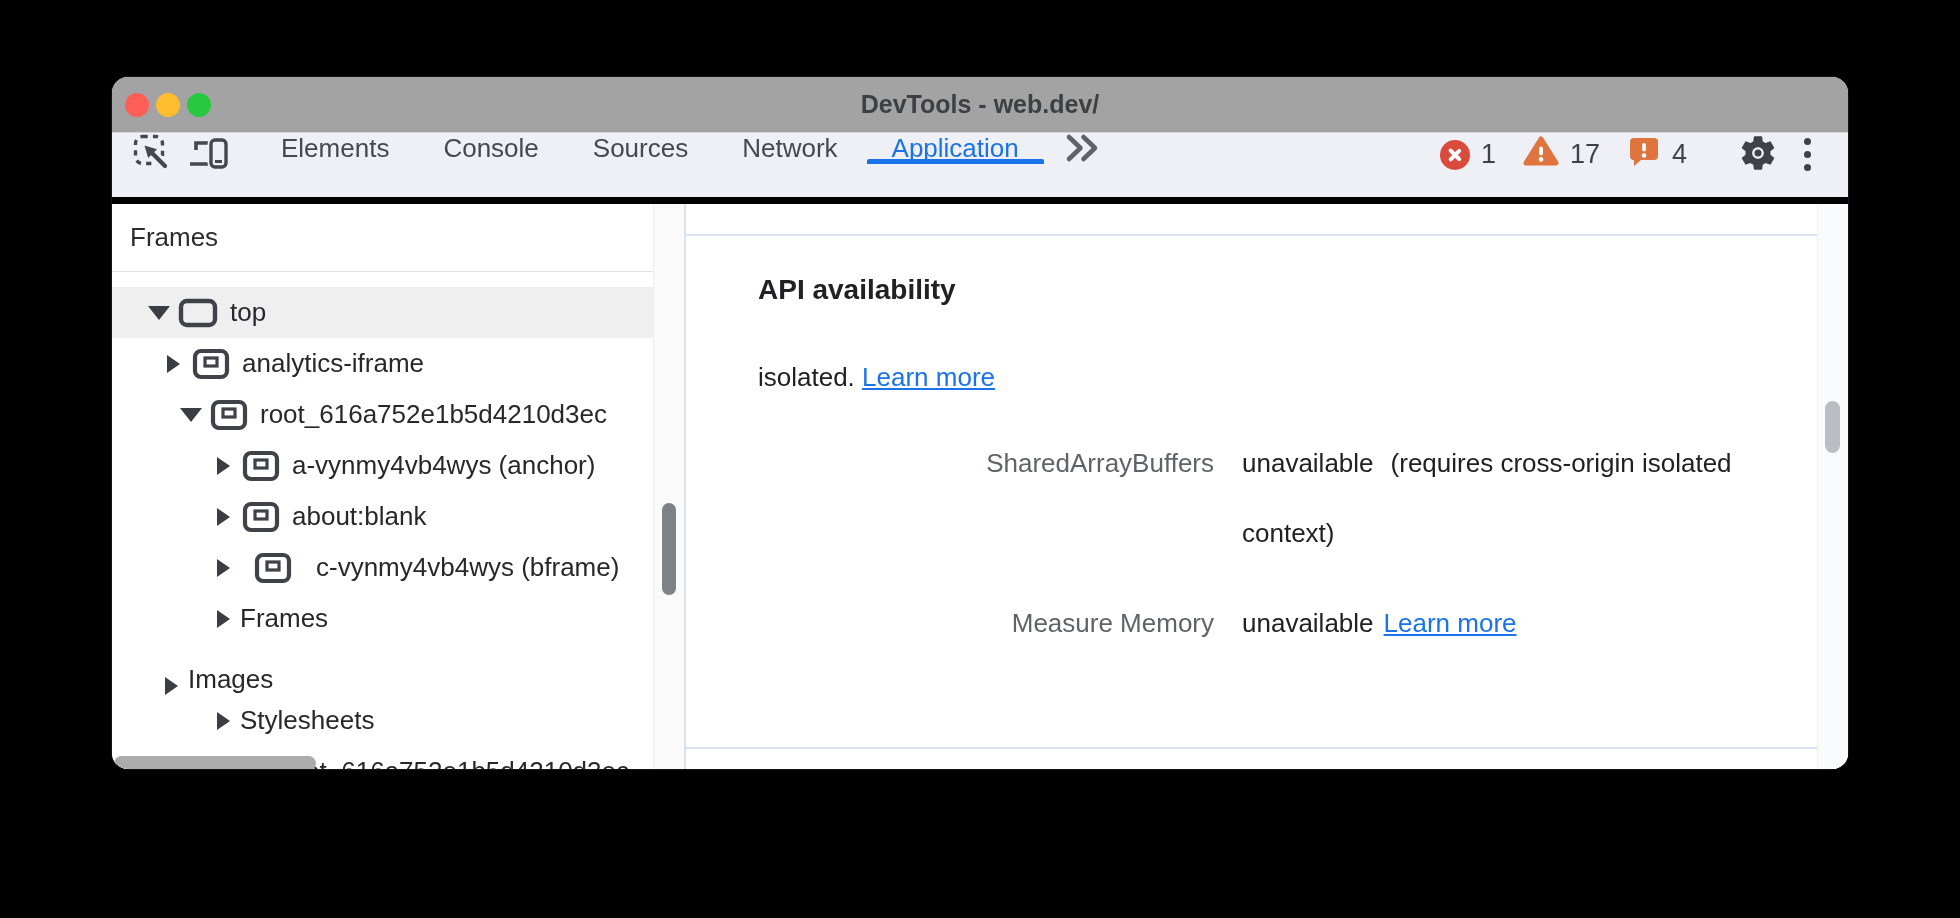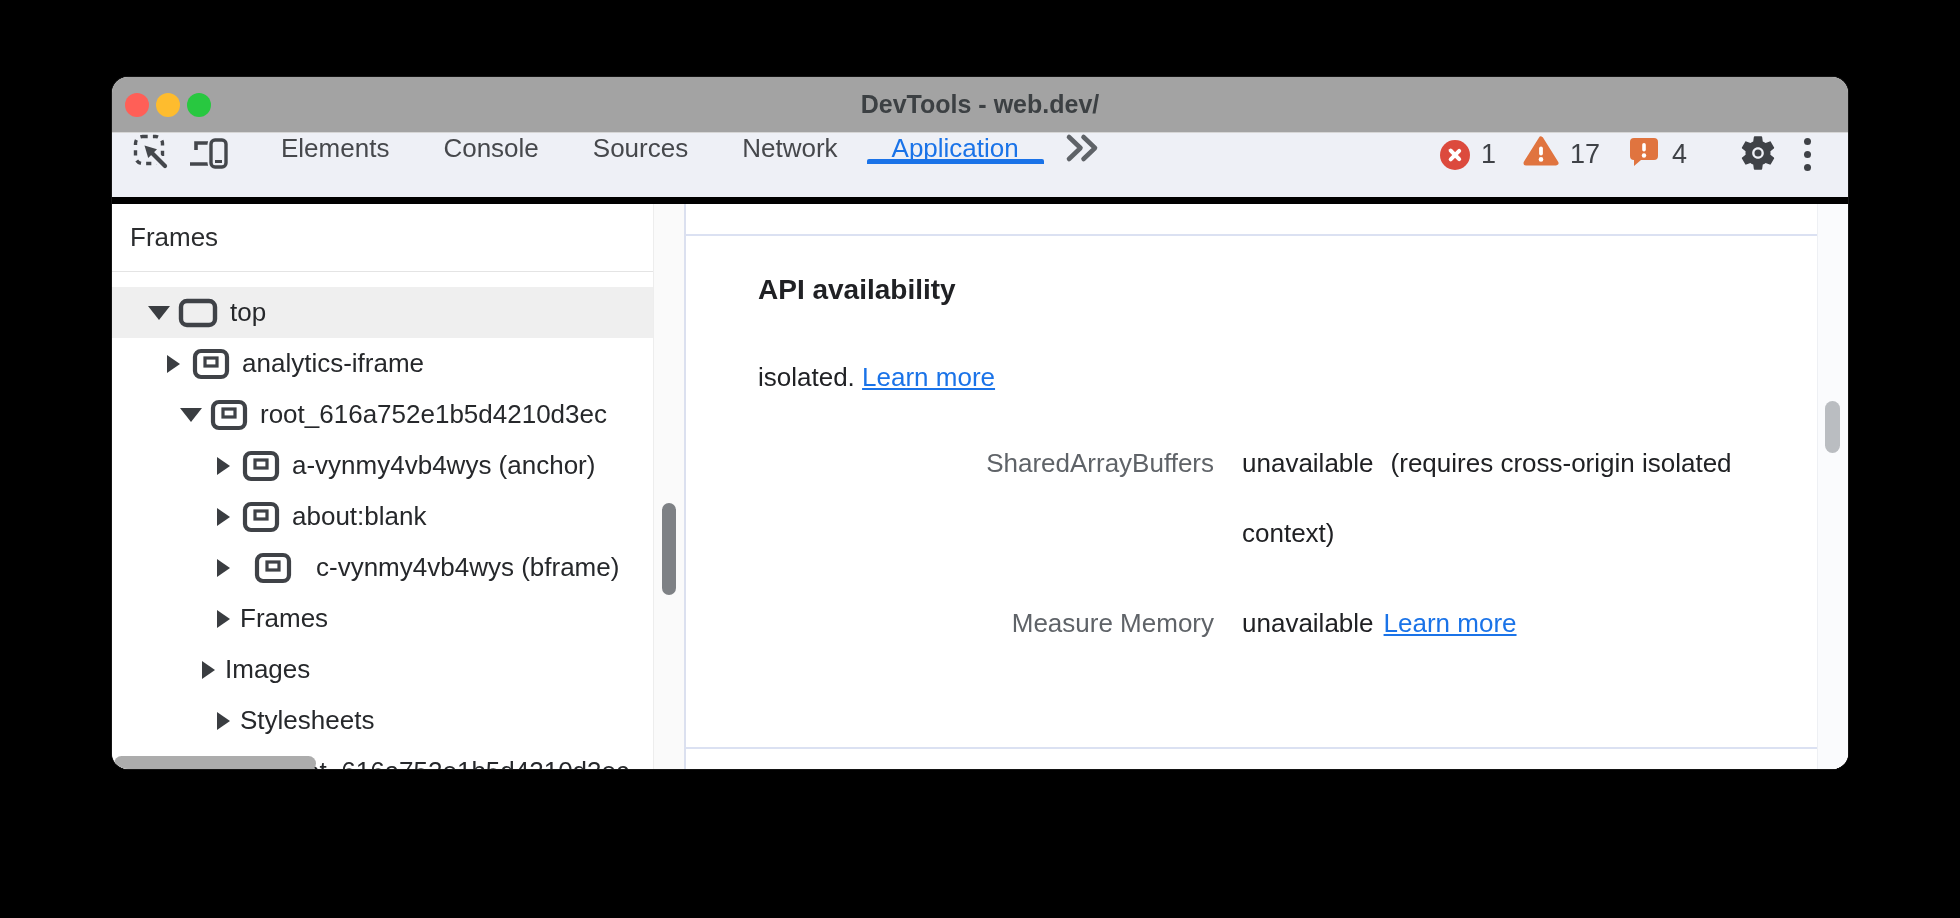--- a/index.html
+++ b/index.html
@@ -273,21 +273,21 @@
               </svg>
             </span>
             <span class="tlabel">c-vynmy4vb4wys (bframe)</span>
           </div>
           <div class="trow" style="padding-left: 98px;">
             <span class="arr collapsed">
               <span></span>
             </span>
             <span class="tlabel tight">Frames</span>
           </div>
-          <div class="trow" style="padding-left: 83px;">
+          <div class="trow" style="padding-left: 46px; align-items: flex-end;">
             <span class="arr collapsed">
               <span></span>
             </span>
             <span class="tlabel tight">Images</span>
           </div>
           <div class="trow" style="padding-left: 98px;">
             <span class="arr collapsed">
               <span></span>
             </span>
             <span class="tlabel tight">Stylesheets</span>

